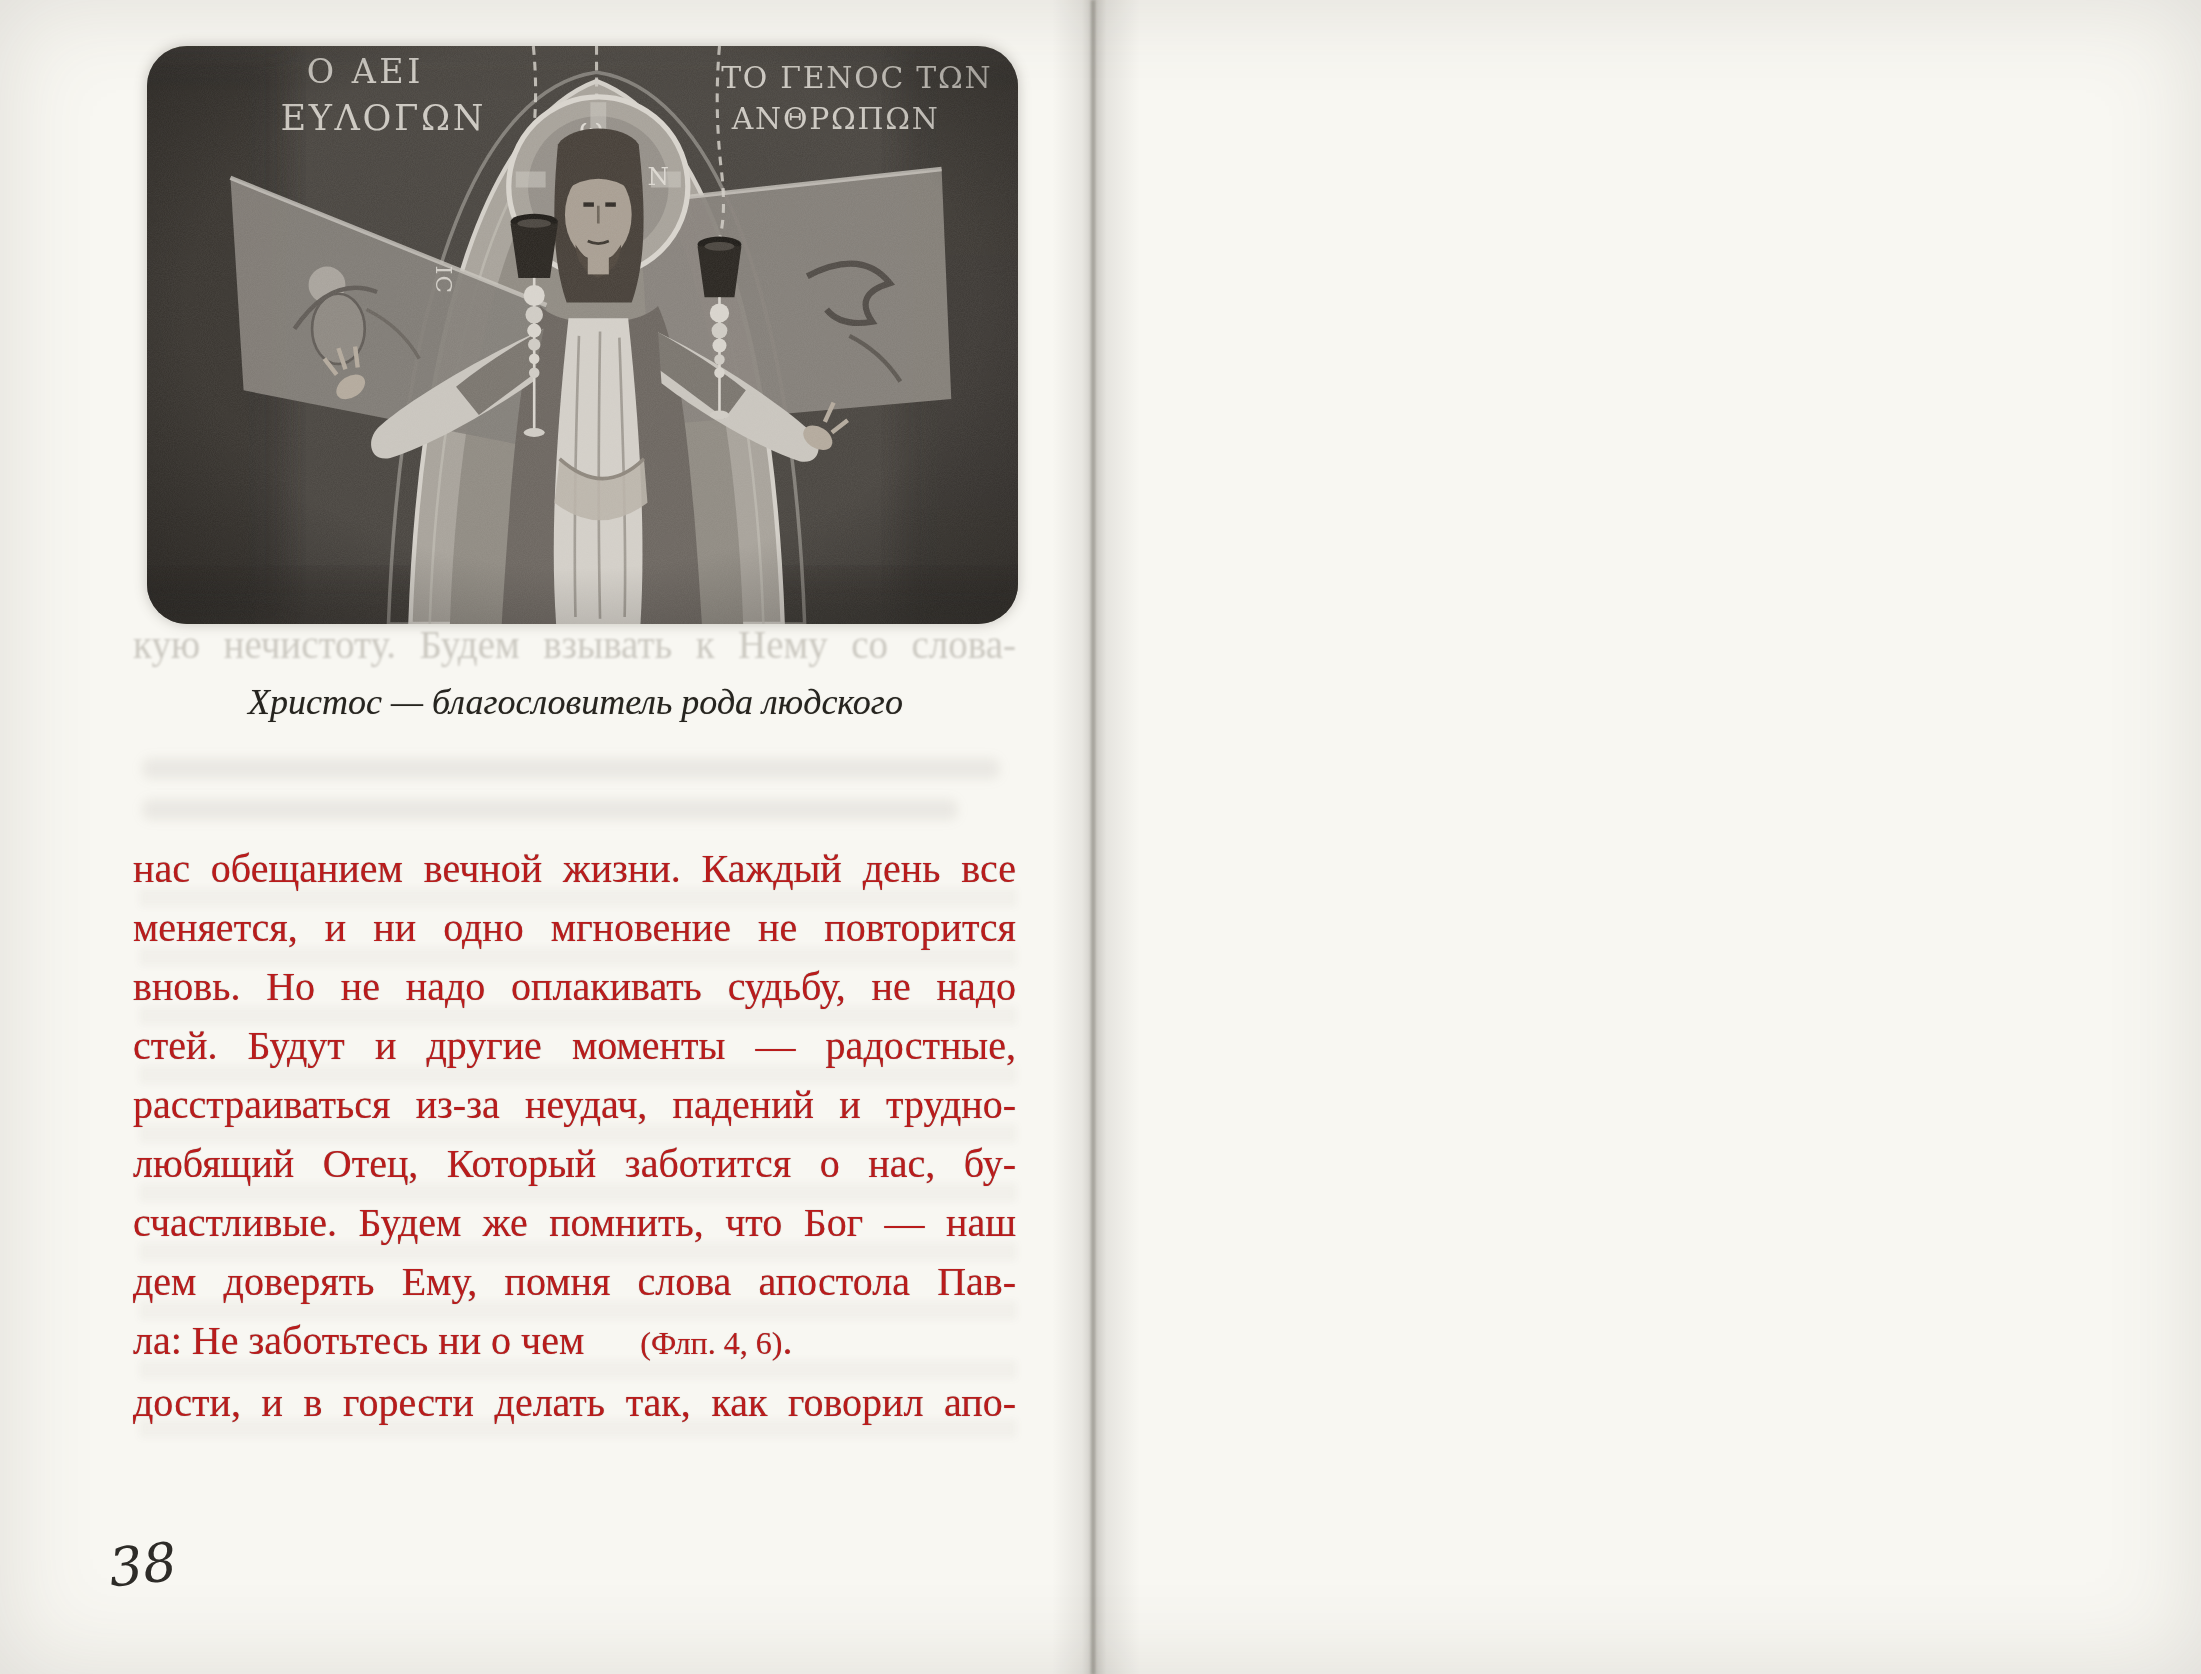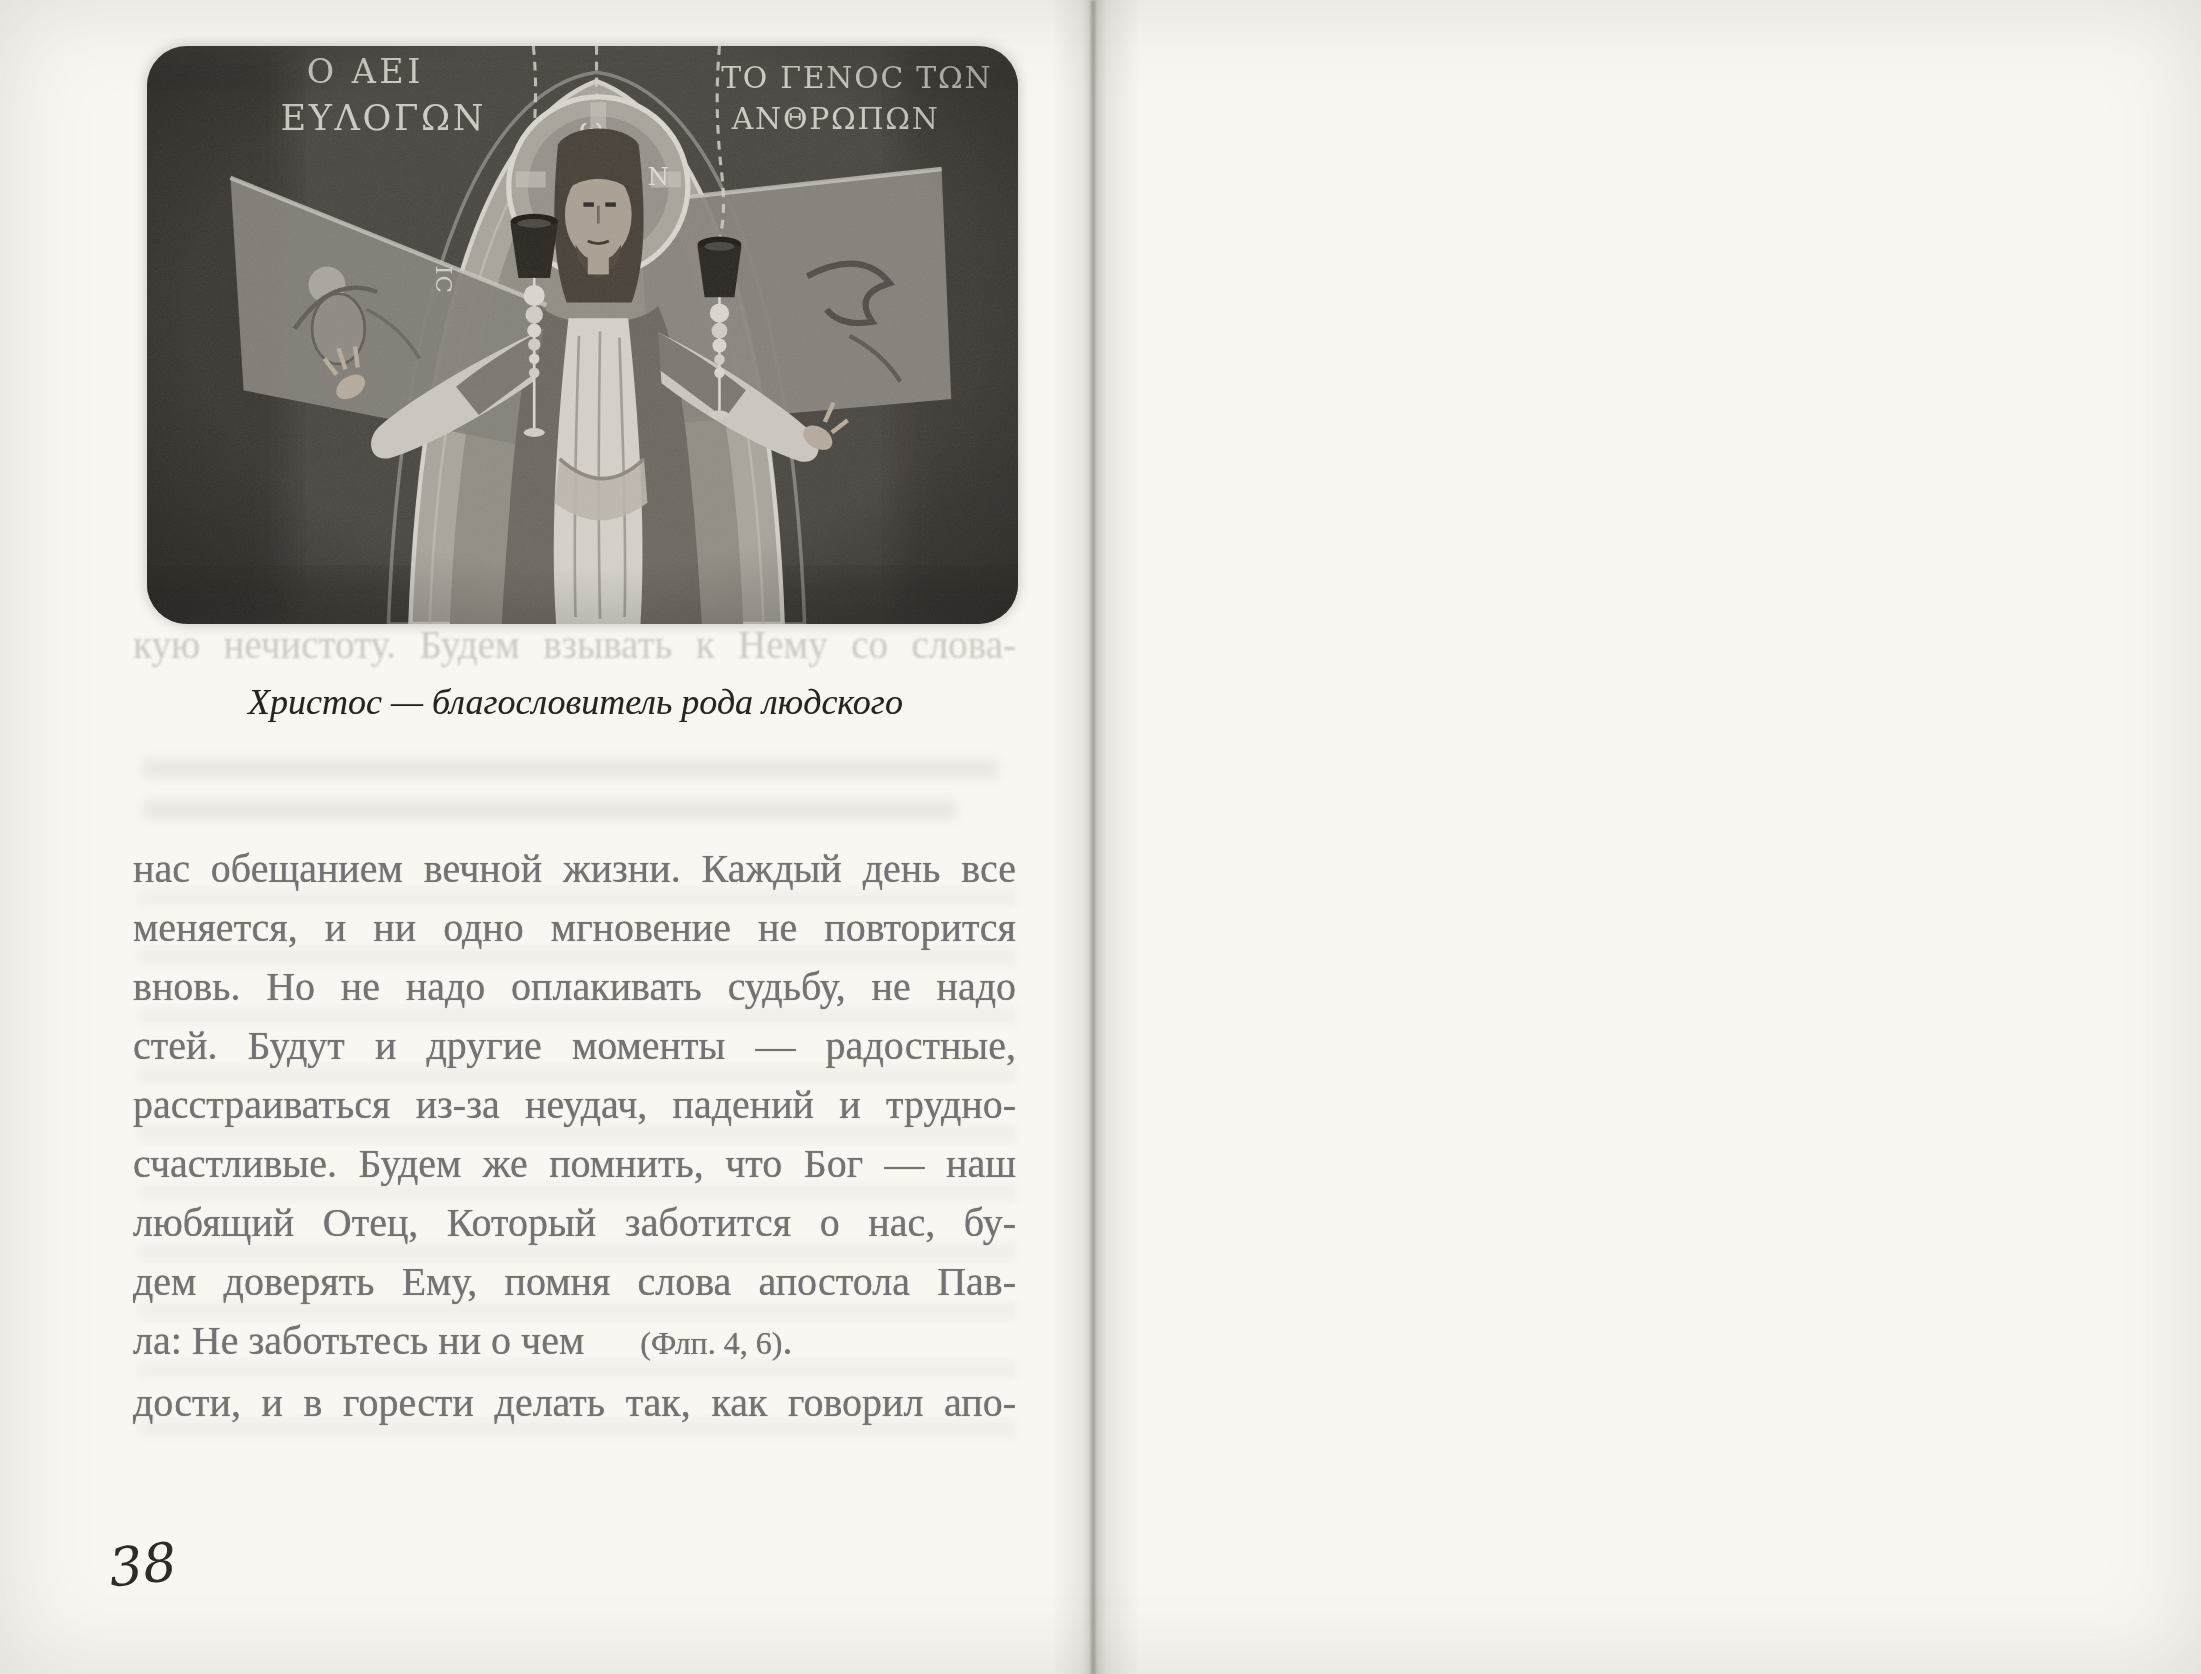--- a/index.html
+++ b/index.html
@@ -49,21 +49,21 @@
       rgba(0,0,0,0) 19.3px,rgba(0,0,0,0) 59px);
   }
   .ghost-texture-left{left:139px;top:888px;width:878px;height:579px;}
 
   .caption{
     position:absolute;left:132px;top:679px;width:887px;
     text-align:center;font-style:italic;font-size:36px;line-height:46px;
     color:#26241f;text-shadow:0 0 0.9px rgba(38,36,31,.4);
   }
 
-  .page-text{position:absolute;color:#737373;}
+  .page-text{position:absolute;color:#b91c1c;}
   .left-text{left:133px;top:839px;width:883px;font-size:40px;line-height:59px;}
   .text-line{
     text-align:justify;text-align-last:justify;
     text-shadow:0 0 0.9px rgba(32,29,24,.55);
   }
   .text-line.line-end{text-align-last:left;}
   .text-line.line-indent{text-indent:72px;}
   .s-n{font-style:normal;}
   .s-i{}
   .s-r{font-size:0.8em;margin-left:46px;}
@@ -228,22 +228,22 @@
     <div class="caption">Христос — благословитель рода людского</div>
 
     <div class="ghost-texture ghost-texture-left"></div>
 
     <div class="page-text left-text">
         <div class="text-line"><span class="s-n">нас обещанием вечной жизни. Каждый день все</span></div>
         <div class="text-line"><span class="s-n">меняется, и ни одно мгновение не повторится</span></div>
         <div class="text-line"><span class="s-n">вновь. Но не надо оплакивать судьбу, не надо</span></div>
         <div class="text-line"><span class="s-n">стей. Будут и другие моменты — радостные,</span></div>
         <div class="text-line"><span class="s-n">расстраиваться из-за неудач, падений и трудно-</span></div>
+        <div class="text-line"><span class="s-n">любящий Отец, Который заботится о нас, бу-</span></div>
         <div class="text-line"><span class="s-n">счастливые. Будем же помнить, что Бог — наш</span></div>
-        <div class="text-line"><span class="s-n">любящий Отец, Который заботится о нас, бу-</span></div>
         <div class="text-line"><span class="s-n">дем доверять Ему, помня слова апостола Пав-</span></div>
         <div class="text-line line-end"><span class="s-n">ла: </span><span class="s-i">Не заботьтесь ни о чем </span><span class="s-r">(Флп. 4, 6)</span><span class="s-n">.</span></div>
         <div class="text-line"><span class="s-n">дости, и в горести делать так, как говорил апо-</span></div>
       </div>
 
     <div class="pn pn-left">38</div>
   </div>
 
   <div class="page page-right">
     

